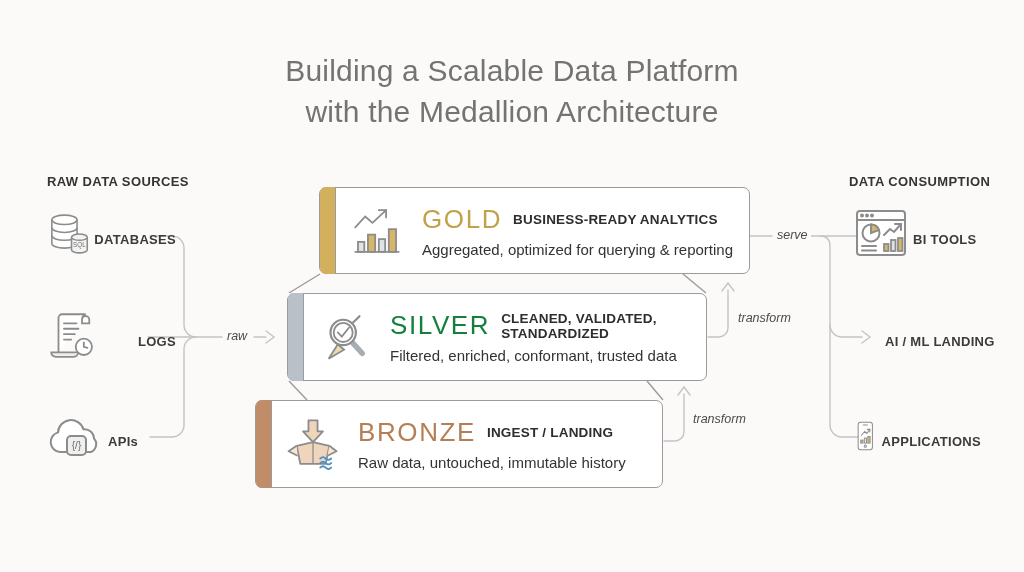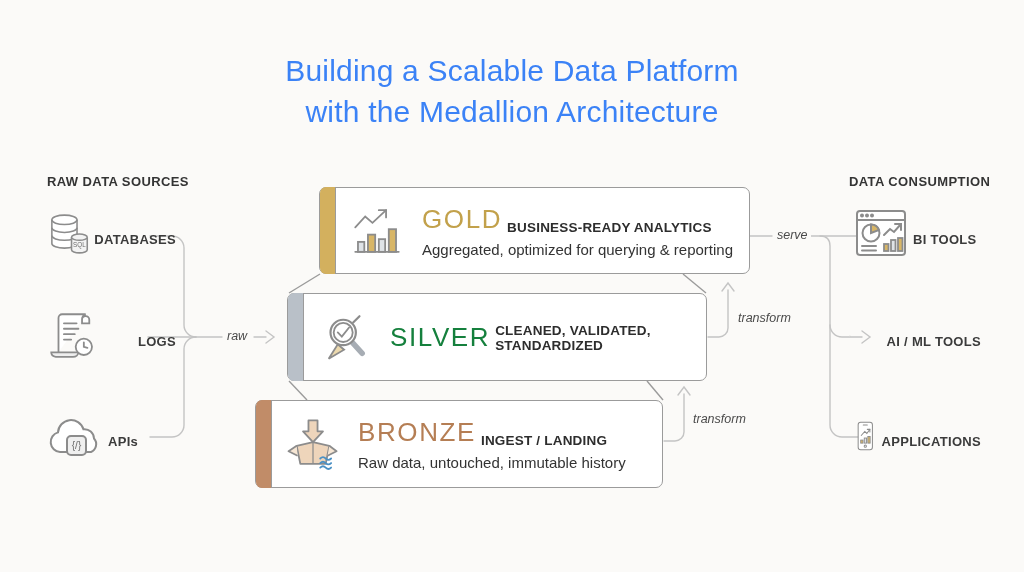--- a/index.html
+++ b/index.html
@@ -1,21 +1,21 @@
 <!DOCTYPE html>
 <html><head>
 <meta charset="utf-8">
 <style>
   html,body{margin:0;padding:0;}
   body{font-family:"Liberation Sans", sans-serif; background:#ffffff;}
   .canvas{position:relative;width:1024px;height:572px;background:#fbfaf8;overflow:hidden;}
 
   
   .title{position:absolute;top:50px;left:0;width:1024px;text-align:center;
-         font-size:30px;line-height:41px;font-weight:500;color:#3b82f6;letter-spacing:.2px;}
+         font-size:30px;line-height:41px;font-weight:500;color:#737373;letter-spacing:.2px;}
 
   
   .col-header{position:absolute;font-size:13px;font-weight:700;color:#343434;letter-spacing:.4px;}
   .hdr-left{left:47px;top:174px;}
   .hdr-right{left:849px;top:174px;}
 
   
   .node{position:absolute;width:132px;display:flex;align-items:center;}
   .node .ic{width:64px;height:64px;display:block;}
   .node .lbl{margin-top:10px;font-size:13px;font-weight:700;color:#3b3b3b;letter-spacing:.3px;text-align:center;white-space:nowrap;}
@@ -24,21 +24,21 @@
 
   
   .layer{position:absolute;background:#ffffff;border:1.5px solid #9b9b9b;border-radius:7px;
          display:flex;align-items:center;box-sizing:border-box;}
   .layer .stripe{position:absolute;left:0;top:-1px;bottom:-1px;width:15px;border-radius:6px 0 0 6px;border-right:1.5px solid #9b9b9b;}
   .stripe-gold{background:#d3b05e;}
   .stripe-silver{background:#b9c0c8;}
   .stripe-bronze{background:#c18c68;}
   .layer .licon{margin-left:28px;width:58px;height:58px;flex:0 0 58px;}
   .layer .ltext{margin-left:16px;}
-  .lt-row{display:flex;align-items:flex-end;gap:5px;}
+  .lt-row{display:flex;align-items:center;gap:11px;}
   .lname{font-size:26px;letter-spacing:1.6px;font-weight:400;}
   .lname-gold{color:#c2a14b;} .lname-silver{color:#15803d;} .lname-bronze{color:#b57e54;}
   .ltag{font-size:13.5px;font-weight:700;color:#2d2d2d;letter-spacing:.2px;}
   .ldesc{margin-top:6px;font-size:15px;color:#333333;}
   .box-gold{left:319px;top:187px;width:431px;height:87px;}
   .box-silver{left:287px;top:293px;width:420px;height:88px;}
   .box-bronze{left:255px;top:400px;width:408px;height:88px;}
 
   
   .flow{position:absolute;font-size:12.5px;font-style:italic;color:#4a4a4a;background:#fbfaf8;padding:0 3px;white-space:nowrap;}
@@ -169,20 +169,21 @@
         <circle cx="30" cy="27" r="10.5" fill="#ffffff" stroke-width="2"></circle>
         <polyline points="24,27 28.5,31.5 36.5,21.5" stroke-width="2"></polyline>
         <line x1="41" y1="16" x2="48" y2="9"></line>
       </g>
     </svg>
     <div class="ltext">
       <div class="lt-row">
         <span class="lname lname-silver">SILVER</span>
         <span class="ltag">CLEANED, VALIDATED, STANDARDIZED</span>
       </div>
+      <div class="ldesc">Filtered, enriched, conformant, trusted data</div>
     </div>
   </div>
 
   <div class="layer box-bronze">
     <div class="stripe stripe-bronze"></div>
     <svg class="licon" viewBox="0 0 64 64">
       <g stroke="#8c8c8c" stroke-width="2" fill="#eed5bb" stroke-linejoin="round">
         <path d="M27,6 h10 v12 h6 L32,30 L21,18 h6 z" fill="#eed5bb"></path>
         <path d="M14,34 L32,30 L50,34 L46,54 L18,54 Z"></path>
         <path d="M14,34 L5,40 L15,45" fill="#f6e6d4"></path>
@@ -254,21 +255,21 @@
         <circle cx="38" cy="15" r="2.6" fill="#c9b372"></circle>
           <circle cx="48" cy="11" r="2.6" fill="#ffffff"></circle>
         <circle cx="52" cy="22" r="2.6" fill="#c9b372"></circle>
           <circle cx="58" cy="30" r="2.6" fill="#ffffff"></circle>
         <circle cx="40" cy="30" r="2.6" fill="#ffffff"></circle>
           <circle cx="52" cy="40" r="2.6" fill="#c9b372"></circle>
         <circle cx="38" cy="45" r="2.6" fill="#ffffff"></circle>
           <circle cx="50" cy="50" r="2.6" fill="#c9b372"></circle>
       </g>
     </svg>
-    <div class="lbl">AI / ML TOOLS</div>
+    <div class="lbl">AI / ML LANDING</div>
   </div>
 
   <div class="node nr row3">
     <svg class="ic" viewBox="0 0 64 64">
       <g stroke="#8c8c8c" stroke-width="2" fill="#ffffff" stroke-linecap="round">
         <rect x="18" y="5" width="28" height="54" rx="5"></rect>
         <line x1="28" y1="10.5" x2="36" y2="10.5"></line>
         <circle cx="32" cy="52" r="2.2"></circle>
         <polyline points="24,31 31,23 35,27 41,19" fill="none"></polyline>
         <polyline points="36,19 41,19 41,24" fill="none"></polyline>

